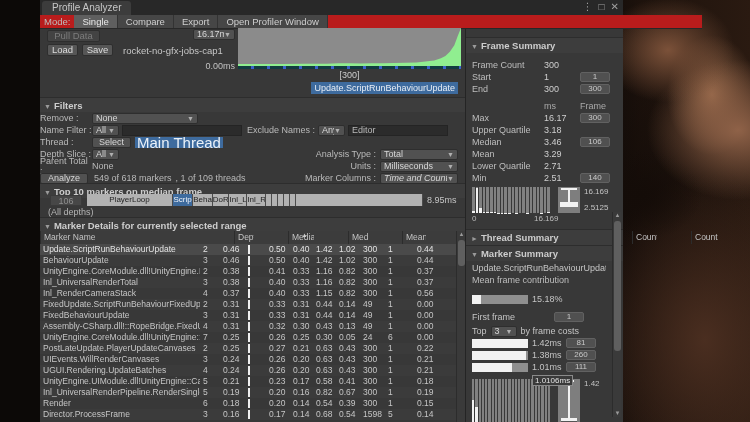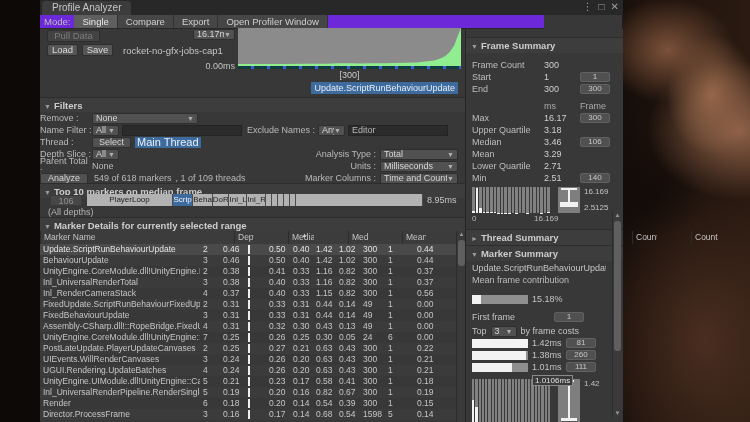--- a/index.html
+++ b/index.html
@@ -19,21 +19,21 @@
   
   #app { position:absolute; left:0; top:0; width:583px; height:422px;
     background:#383838; color:#c8c8c8; font-size:10px; border-right:1px solid #1d1d1d;margin-left:40px;}
   .tabbar { position:absolute; left:0; top:0; width:583px; height:15px; background:#282828;
     display:flex; align-items:flex-end; }
   .tab { height:14px; background:#3c3c3c; color:#c6c6c6; padding:0 10px; font-size:10px;
     line-height:14px; border-radius:3px 3px 0 0; margin-left:2px; }
   .winctl { position:absolute; right:4px; top:1px; display:flex; gap:6px; color:#9f9f9f;
     font-size:10px; line-height:12px;}
   .winctl span { cursor:default; }
-  .toolbar { position:absolute; left:0; top:15px; width:504px; height:14px; background:#6d28d9;
+  .toolbar { position:absolute; left:0; top:15px; width:662px; height:14px; background:#b91c1c;
     border-bottom:1px solid #282828; display:flex; align-items:center; font-size:9.5px; }
   .mode-label { color:#bdbdbd; margin:0 4px 0 4px; }
   .tbtn { height:13px; line-height:13px; padding:0 8px; background:#464646; color:#cfcfcf;
     border-right:1px solid #333; }
   .tbtn.active { background:#5f5f5f; color:#e8e8e8; }
 
   
   .left-pane { position:absolute; left:0; top:29px; width:425px; height:393px; }
   .btn { background:#565656; border:1px solid #2e2e2e; border-radius:2px; color:#dcdcdc;
     font-size:9.5px; text-align:center; }
@@ -55,21 +55,21 @@
   .xlab { position:absolute; left:198px; top:41px; width:223px; text-align:center; font-size:9px; color:#cccccc;}
   .sel-marker { position:absolute; right:7px; top:53px; background:var(--accent); color:#e8eef6;
     font-size:9px; padding:1px 3px; }
   .filters { position:absolute; left:0; top:68px; width:425px; border-top:1px solid #2d2d2d; }
   .sec-h { font-weight:bold; color:#cdcdcd; font-size:9.5px; padding:2px 0 1px 4px; background:#3d3d3d;}
   .sec-h .tri { color:#9a9a9a; font-size:7px; margin-right:3px; }
   .frow { display:flex; align-items:center; height:12px; font-size:9px; color:#b9b9b9;}
   .frow .lbl { width:52px; }
   .inp { background:#2b2b2b; border:1px solid #242424; color:#b8b8b8; height:11px; font-size:9px;
     padding:0 3px; line-height:11px; }
-  .blue-tag { background:var(--accent); color:#eaf1f8; padding:0 2px; height:11px; line-height:11px; font-size:11px;}
+  .blue-tag { background:var(--accent); color:#eaf1f8; padding:0 2px; height:11px; line-height:11px; font-size:15px;}
   .rgroup { margin-left:auto; display:flex; align-items:center; margin-right:7px; }
   .rgroup .rlbl { color:#b9b9b9; margin-right:4px; }
   .small-btn { background:#515151; border:1px solid #2e2e2e; border-radius:2px; color:#d6d6d6;
     font-size:9px; height:11px; line-height:9px; padding:0 6px; }
   
   .top10-h { position:absolute; left:0; top:154px; width:425px; border-top:1px solid #2d2d2d;}
   .top10-row { position:absolute; left:0; top:165px; width:425px; height:12px; display:flex; align-items:center;}
   .depth-badge { position:absolute; left:10px; width:32px; height:11px; background:#474747;
     border:1px solid #3a3a3a; color:#8f8f8f; text-align:center; font-size:9px; line-height:10px;}
   .t10bar { position:absolute; left:47px; width:336px; height:12px; display:flex; }
@@ -224,21 +224,21 @@
               <span class="arr">▼</span>
             </div>
         </div>
       </div>
       <div class="frow">
         <div class="small-btn" style="width:48px;text-align:center;">Analyze</div>
         <span style="margin-left:6px;text-align:right;">549 of 618 markers</span>
         <span style="margin-left:4px;">,  1 of 109 threads</span>
         <div class="rgroup">
             <span class="rlbl">Marker Columns :</span>
-          <div class="dd" style="width:78px;">
+          <div class="dd" style="width:78px;font-style:italic;">
               <span class="val">Time and Count</span>
               <span class="arr">▼</span>
             </div>
         </div>
       </div>
     </div>
 
     <div class="sec-h top10-h"><span class="tri">▼</span><span>Top 10 markers on median frame</span></div>
     <div class="top10-row">
       <div class="depth-badge">106</div>

